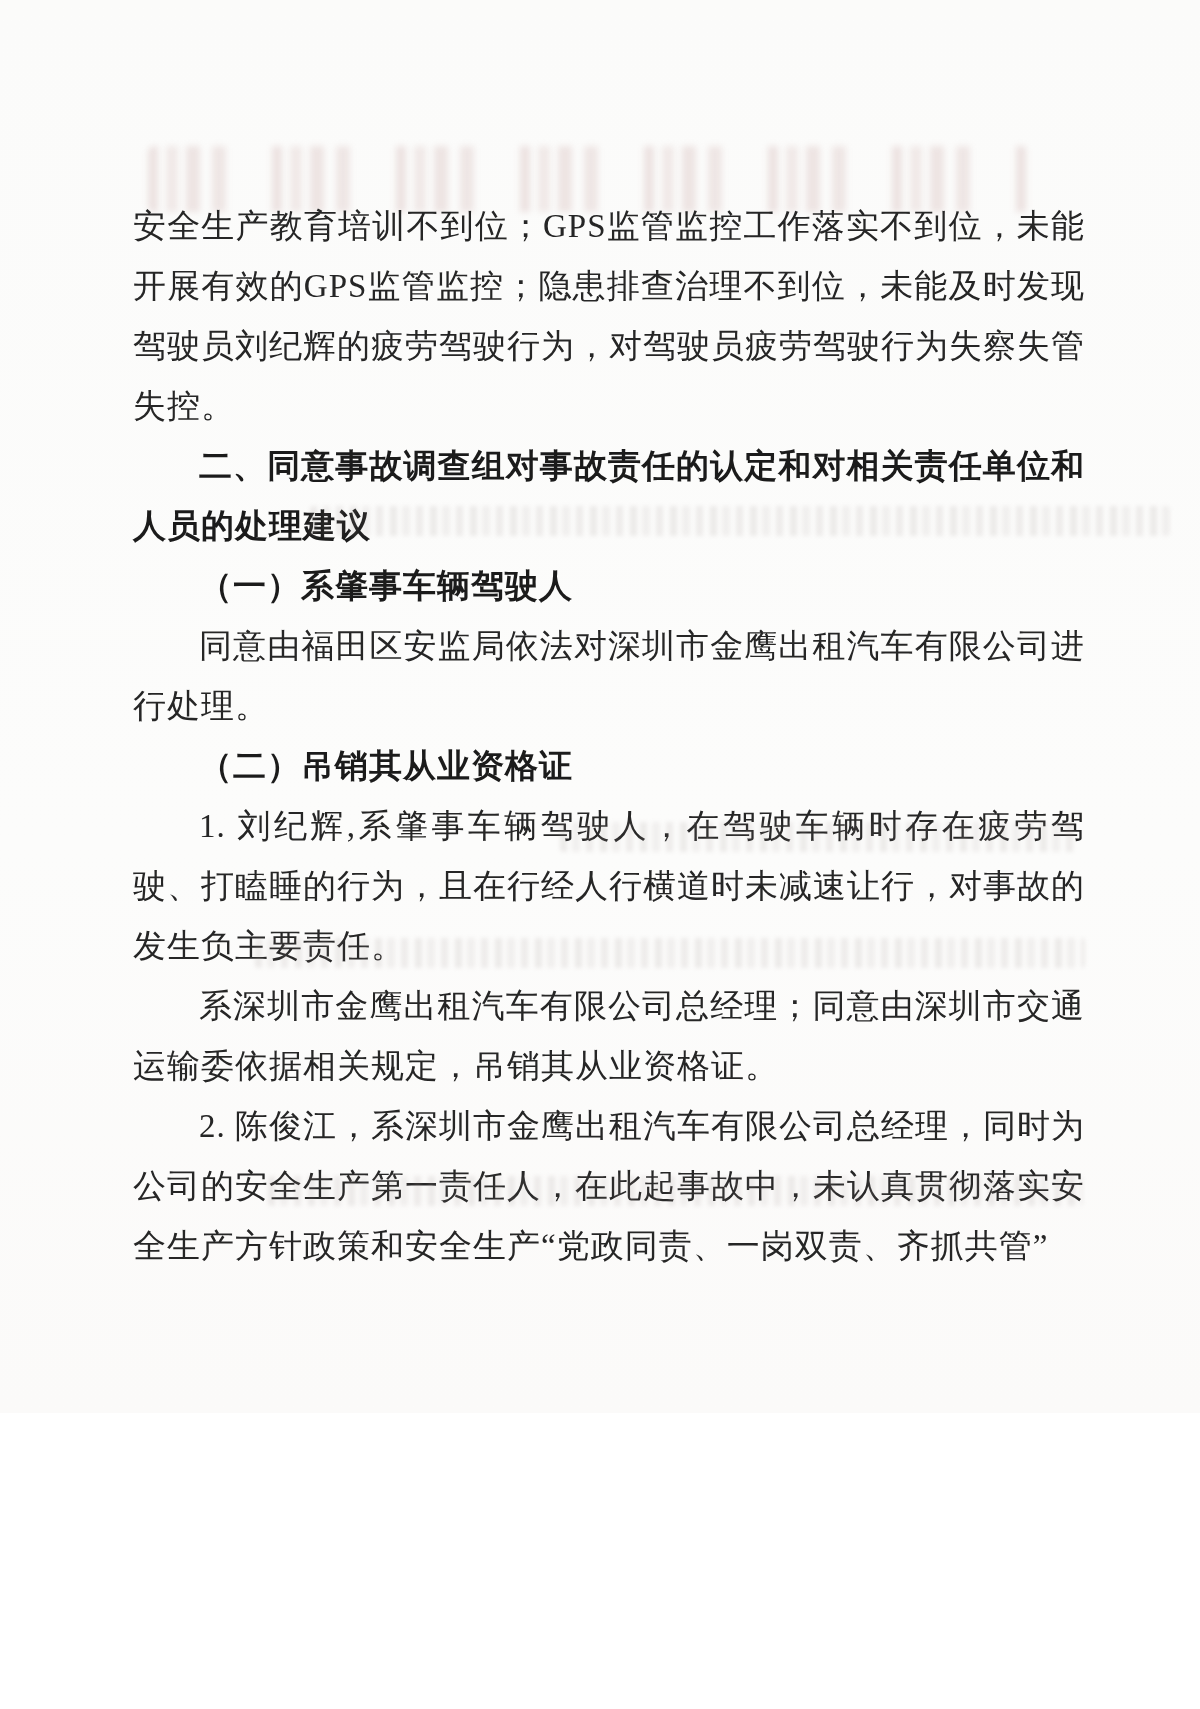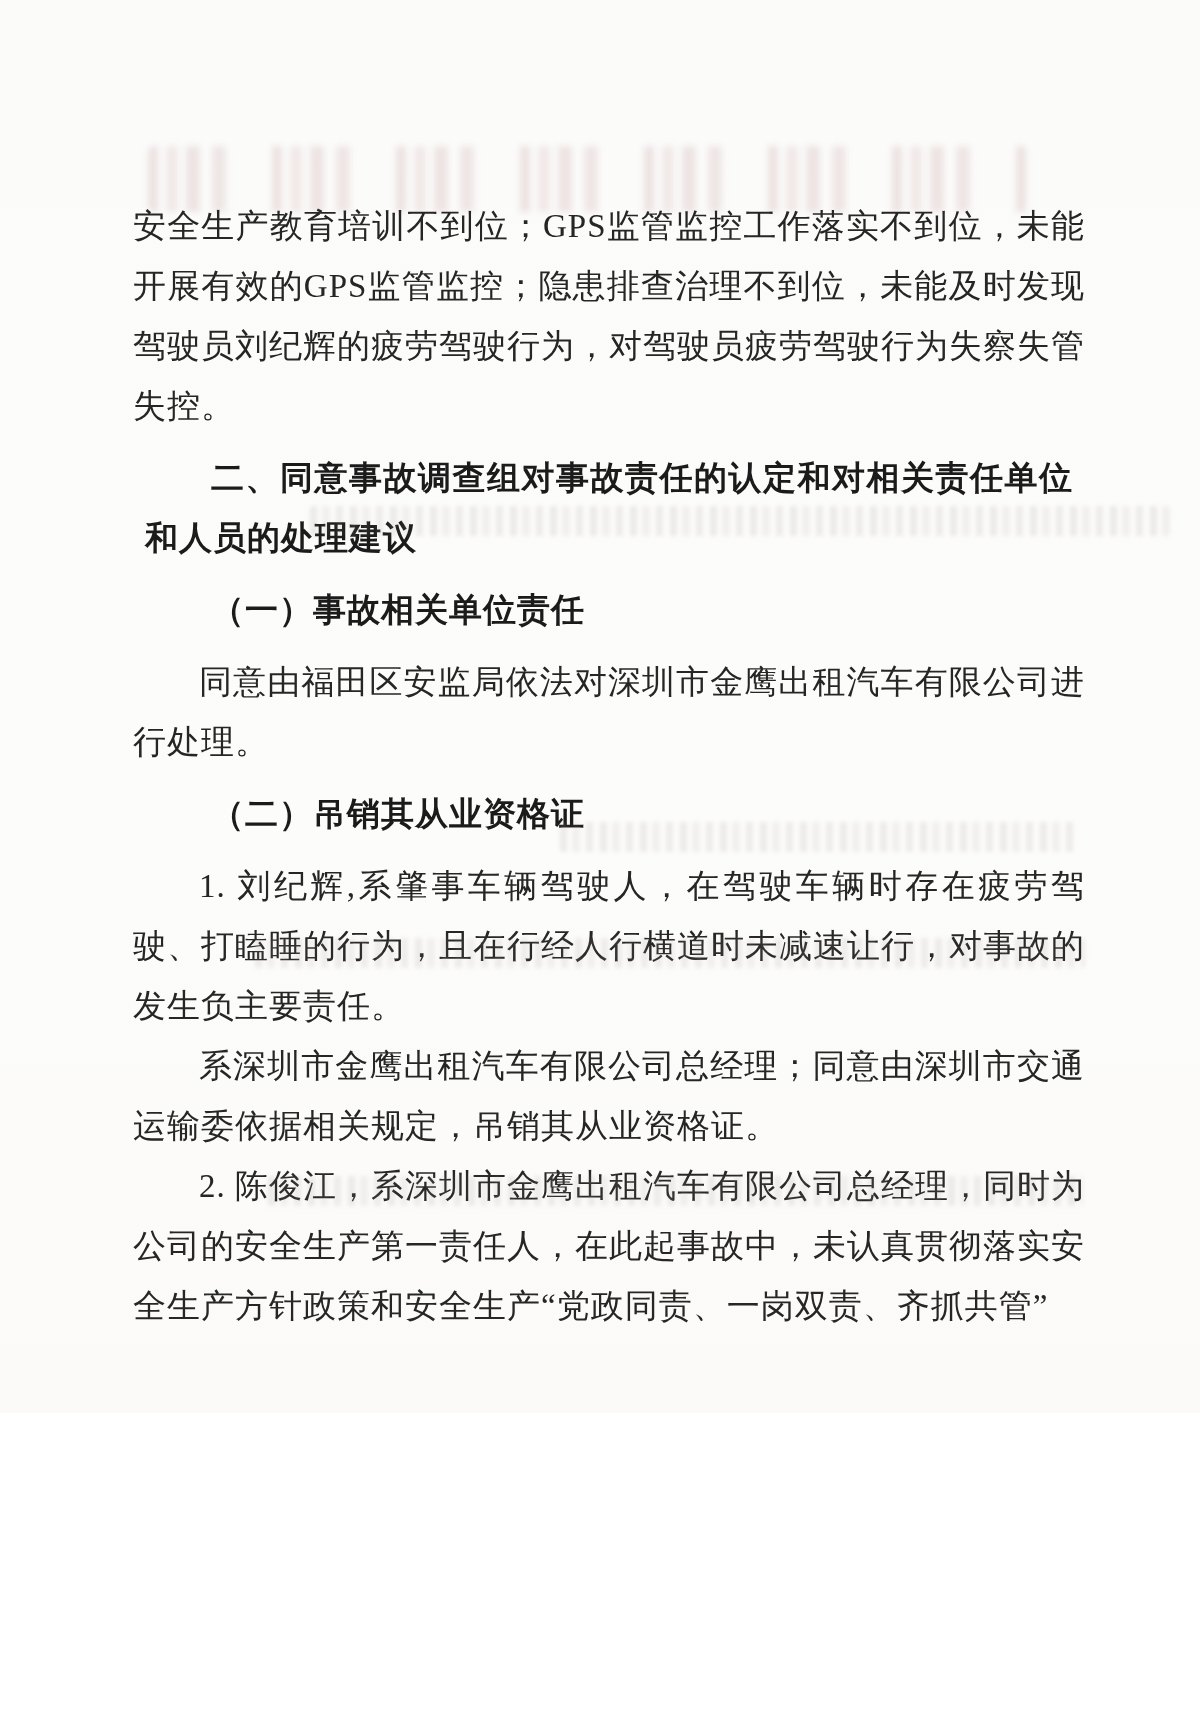--- a/index.html
+++ b/index.html
@@ -29,21 +29,21 @@
   }
 
   .para {
     margin: 0;
     text-indent: 2em;
     font-weight: 400;
   }
   .para.flush { text-indent: 0; }
 
   .heading {
-    margin: 12px;
+    margin: 0;
     text-indent: 2em;
     font-weight: 700;
     font-family: "Liberation Sans", "DejaVu Sans", sans-serif;
     color: #1b1b1b;
   }
 
   .page-number {
     position: absolute;
     left: 176px;
     top: 1544px;
@@ -97,21 +97,21 @@
 </head>
 <body>
 
 <div class="page">
 
   <div class="bleed bleed-top"></div>
 
   <div class="content">
     <p class="para flush">安全生产教育培训不到位；GPS监管监控工作落实不到位，未能开展有效的GPS监管监控；隐患排查治理不到位，未能及时发现驾驶员刘纪辉的疲劳驾驶行为，对驾驶员疲劳驾驶行为失察失管失控。</p>
     <p class="heading">二、同意事故调查组对事故责任的认定和对相关责任单位和人员的处理建议</p>
-    <p class="heading">（一）事故相关单位责任</p>
+    <p class="heading">（一）系肇事车辆驾驶人</p>
     <p class="para">同意由福田区安监局依法对深圳市金鹰出租汽车有限公司进行处理。</p>
     <p class="heading">（二）吊销其从业资格证</p>
     <p class="para">1. 刘纪辉,系肇事车辆驾驶人，在驾驶车辆时存在疲劳驾驶、打瞌睡的行为，且在行经人行横道时未减速让行，对事故的发生负主要责任。</p>
     <p class="para">系深圳市金鹰出租汽车有限公司总经理；同意由深圳市交通运输委依据相关规定，吊销其从业资格证。</p>
     <p class="para">2. 陈俊江，系深圳市金鹰出租汽车有限公司总经理，同时为公司的安全生产第一责任人，在此起事故中，未认真贯彻落实安全生产方针政策和安全生产“党政同责、一岗双责、齐抓共管”</p>
   </div>
 
   <div class="bleed bleed-strip bleed-1"></div>
   <div class="bleed bleed-strip bleed-2"></div>
   <div class="bleed bleed-strip bleed-3"></div>

